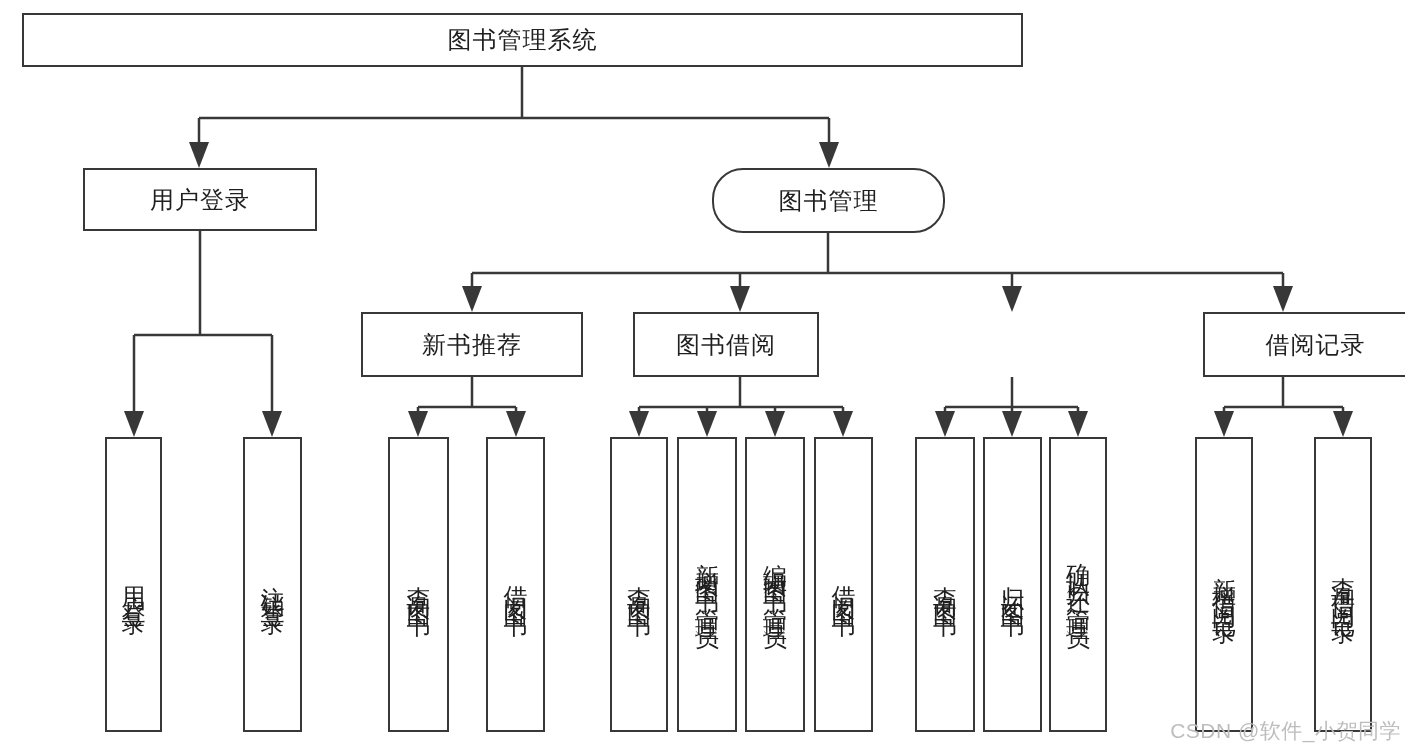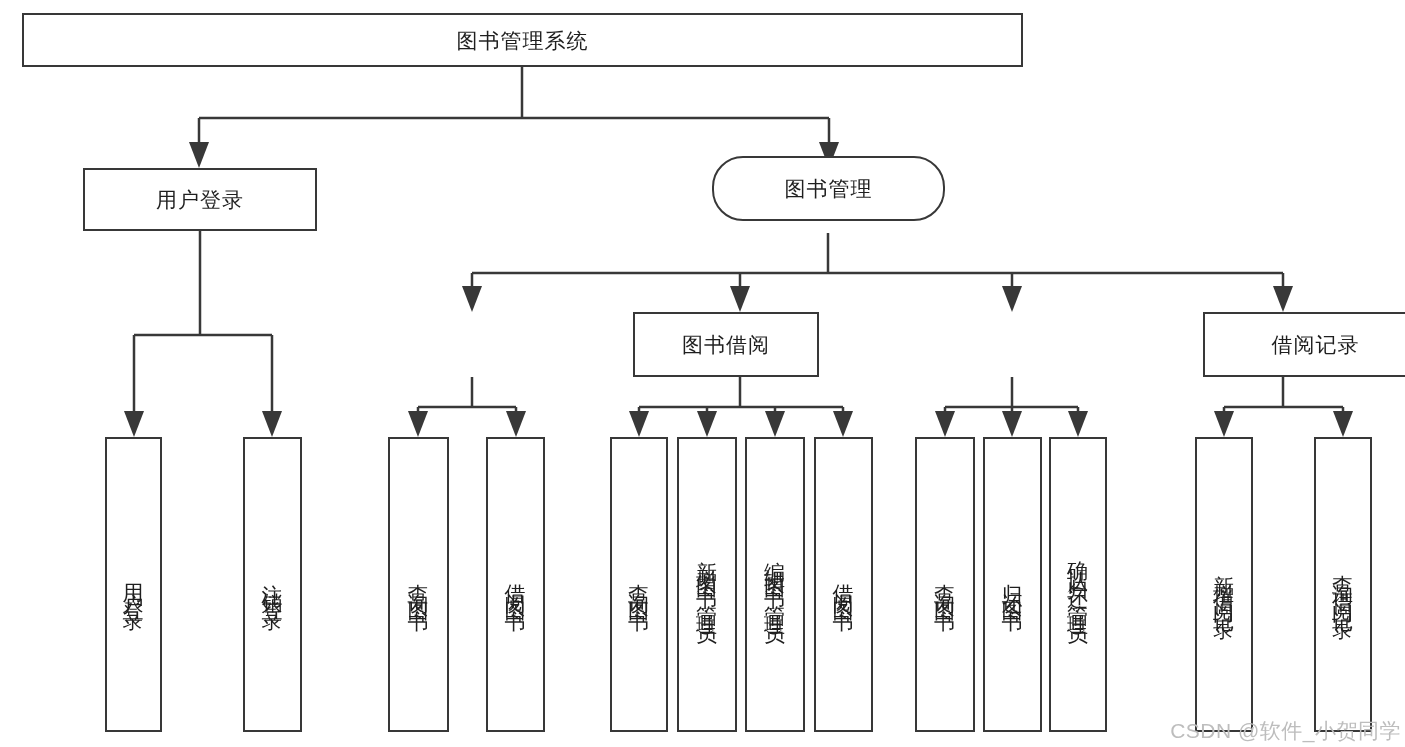--- a/index.html
+++ b/index.html
@@ -24,21 +24,21 @@
   .node {
     position: absolute;
     box-sizing: border-box;
     background: #ffffff;
     border: 2.5px solid #383838;
     color: #1f1f1f;
     display: flex;
     align-items: center;
     justify-content: center;
     z-index: 2;
-    font-size: 21px;
+    font-size: 24px;
     line-height: 1;
   }
   .hbox .label {
     white-space: nowrap;
     letter-spacing: 1px;
   }
   .vbox .label {
     writing-mode: vertical-rl;
     text-orientation: mixed;
     letter-spacing: 9px;
@@ -107,24 +107,27 @@
     </g>
   </svg>
 
   <div class="node hbox" style="left:22px; top:13px; width:1001px; height:54px;">
     <span class="label">图书管理系统</span>
   </div>
 
   <div class="node hbox" style="left:83px; top:168px; width:234px; height:63px;">
     <span class="label">用户登录</span>
   </div>
-  <div class="node hbox" style="left:712px; top:156px; width:233px; height:65px;border-radius:31px;">
+  <div class="node hbox" style="left:712px; top:168px; width:233px; height:65px;border-radius:31px;">
     <span class="label">图书管理</span>
   </div>
 
+  <div class="node hbox" style="left:361px; top:312px; width:222px; height:65px;">
+    <span class="label">新书推荐</span>
+  </div>
   <div class="node hbox" style="left:633px; top:312px; width:186px; height:65px;">
     <span class="label">图书借阅</span>
   </div>
   <div class="node hbox" style="left:1171px; top:312px; width:225px; height:65px;margin-left:32px;">
     <span class="label">借阅记录</span>
   </div>
 
   <div class="node vbox" style="left:105px; top:437px; width:57px; height:295px;">
     <span class="label">用户登录</span>
   </div>

